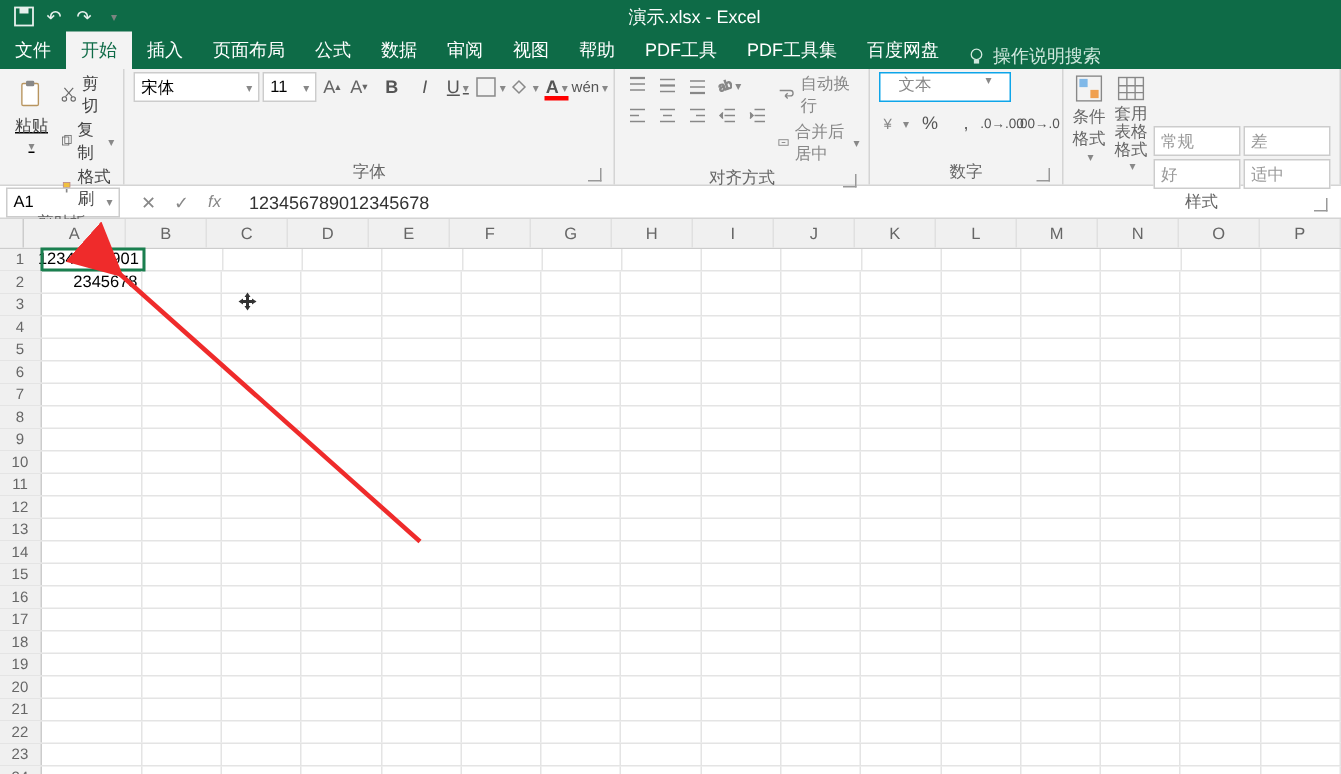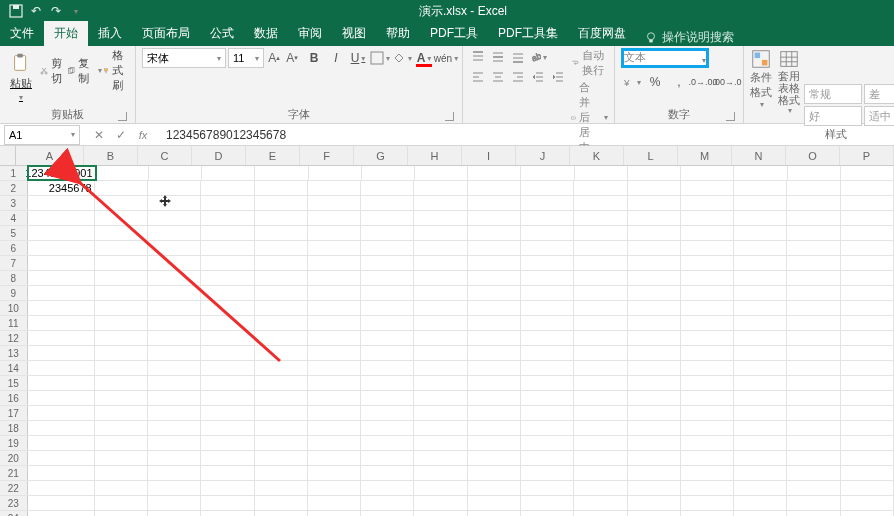--- a/index.html
+++ b/index.html
@@ -17,21 +17,21 @@
 .tell-me svg { width: 14px; height: 14px; }
 
 .ribbon { height: 78px; background: #f3f3f3; border-bottom: 1px solid #d4d4d4; display: flex; }
 .rgroup { border-right: 1px solid #d4d4d4; display: flex; flex-direction: column; padding: 2px 6px 0; }
 .rgroup-body { flex: 1; display: flex; align-items: flex-start; gap: 4px; }
 .rgroup-label { text-align: center; font-size: 11px; color: #666; padding: 1px 0; position: relative; }
 .rgroup-label::after { content: ""; position: absolute; right: 2px; bottom: 2px; width: 8px; height: 8px; border-right: 1px solid #999; border-bottom: 1px solid #999; }
 .big-btn { display: flex; flex-direction: column; align-items: center; gap: 2px; padding: 4px; cursor: pointer; text-decoration: underline; }
 .big-btn .ico { width: 22px; height: 22px; }
 .big-btn .lbl { font-size: 11px; color: #444; }
-.clip-list { display: flex; gap: 1px; font-size: 11px; color: #444; }
+.clip-list { display: flex; flex-direction: column; gap: 1px; font-size: 11px; color: #444; }
 .clip-list div { display: flex; align-items: center; gap: 3px; cursor: pointer; }
 .clip-list svg { width: 12px; height: 12px; }
 
 .font-box { display: flex; flex-direction: row; gap: 4px; }
 .font-row1 { display: flex; gap: 2px; align-items: center; }
 .font-name { width: 84px; height: 20px; border: 1px solid #ccc; background: #fff; font-size: 11px; padding: 0 4px; display: flex; align-items: center; justify-content: space-between; }
 .font-size { width: 36px; height: 20px; border: 1px solid #ccc; background: #fff; font-size: 11px; padding: 0 4px; display: flex; align-items: center; justify-content: space-between; }
 .tiny { width: 16px; height: 20px; display: flex; align-items: center; justify-content: center; color: #666; cursor: pointer; }
 .font-row2 { display: flex; gap: 2px; align-items: center; }
 .fbtn { width: 20px; height: 20px; display: flex; align-items: center; justify-content: center; color: #555; cursor: pointer; font-size: 12px; }
@@ -42,21 +42,21 @@
 .color-a::after { content: ""; position: absolute; left: 2px; right: 2px; bottom: 1px; height: 3px; background: #f00; }
 
 .align-grid { display: flex; flex-direction: column; gap: 2px; }
 .align-row { display: flex; gap: 2px; }
 .abtn { width: 18px; height: 18px; display: flex; align-items: center; justify-content: center; cursor: pointer; }
 .abtn svg { width: 14px; height: 14px; stroke: #888; }
 .wrap-col { display: flex; flex-direction: column; gap: 2px; font-size: 11px; color: #888; }
 .wrap-col div { display: flex; align-items: center; gap: 3px; cursor: pointer; }
 
 .num-col { display: flex; flex-direction: column; gap: 4px; }
-.num-fmt { width: 88px; height: 20px; border: 3px solid #0ea5e9; background: #fff; font-size: 11px; padding: 0 0; display: flex; align-items: flex-end; justify-content: space-between; color: #888; }
+.num-fmt { width: 88px; height: 20px; border: 1px solid #0ea5e9; background: #fff; font-size: 11px; padding: 0 12px; display: flex; align-items: flex-start; justify-content: space-between; color: #888; }
 .num-row { display: flex; gap: 4px; }
 
 .style-btns { display: flex; gap: 6px; }
 .style-btn { display: flex; flex-direction: column; align-items: center; font-size: 11px; color: #666; cursor: pointer; }
 .style-btn .ico { width: 22px; height: 22px; }
 .style-gallery { display: grid; grid-template-columns: 58px 58px; gap: 2px; margin-top: 36px; }
 .sg-cell { height: 20px; border: 1px solid #ccc; background: #fff; font-size: 11px; color: #999; display: flex; align-items: center; padding: 0 4px; }
 
 .fbar { height: 22px; border-bottom: 1px solid #d4d4d4; display: flex; align-items: center; background: #fff; }
 .namebox { width: 76px; height: 20px; border: 1px solid #ccc; margin: 0 4px; padding: 0 4px; font-size: 11px; display: flex; align-items: center; justify-content: space-between; }

